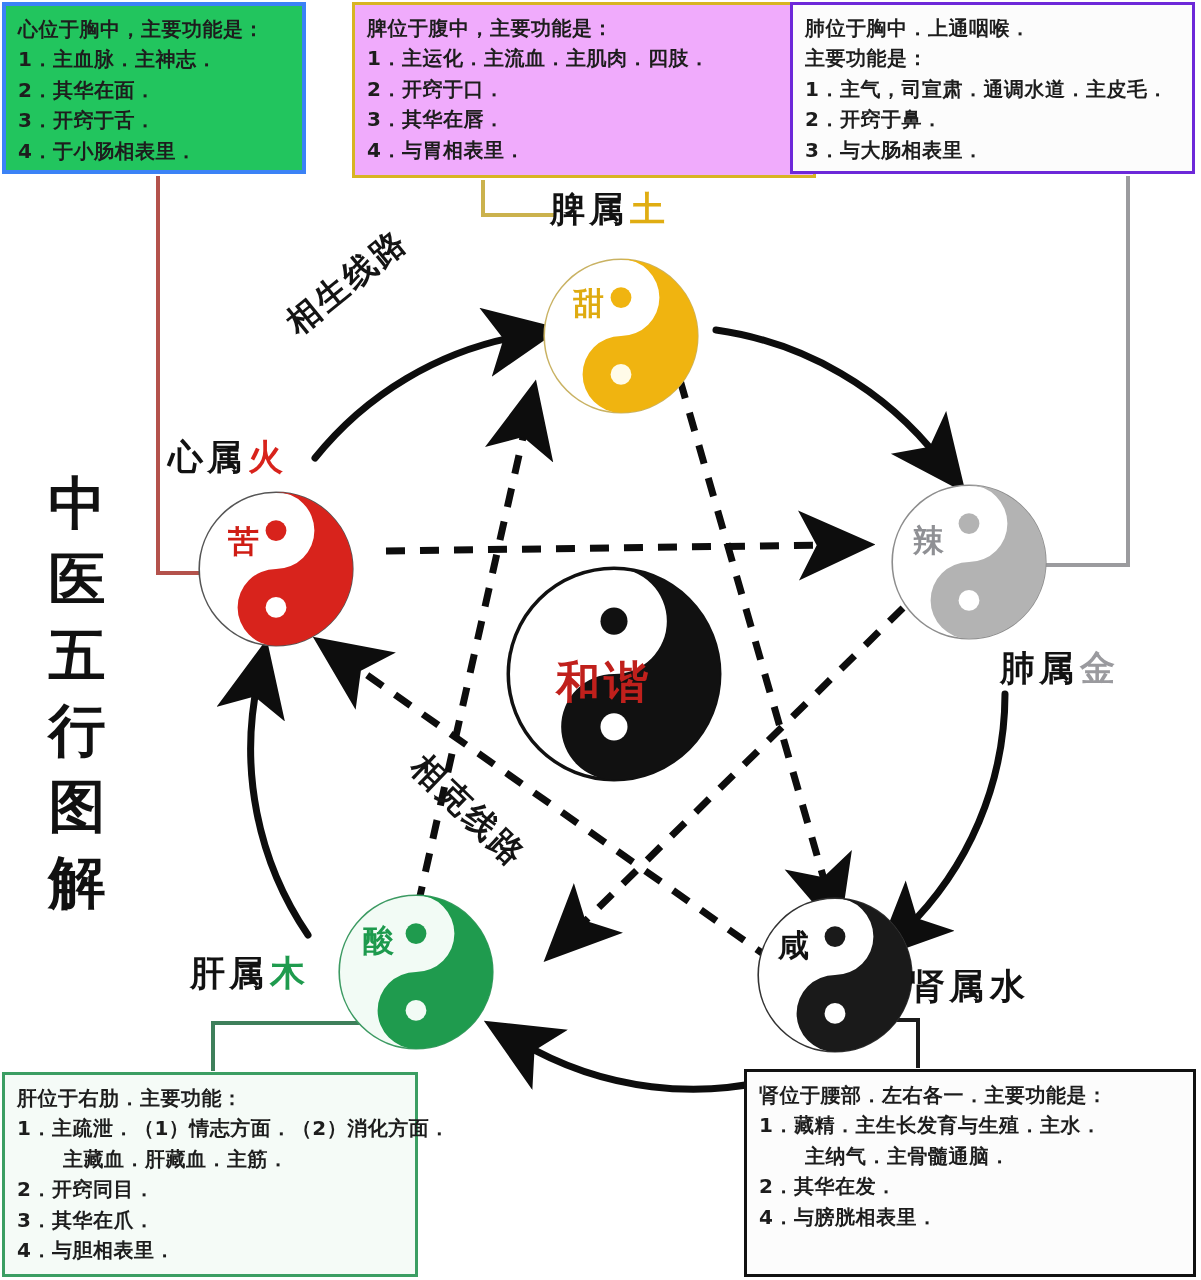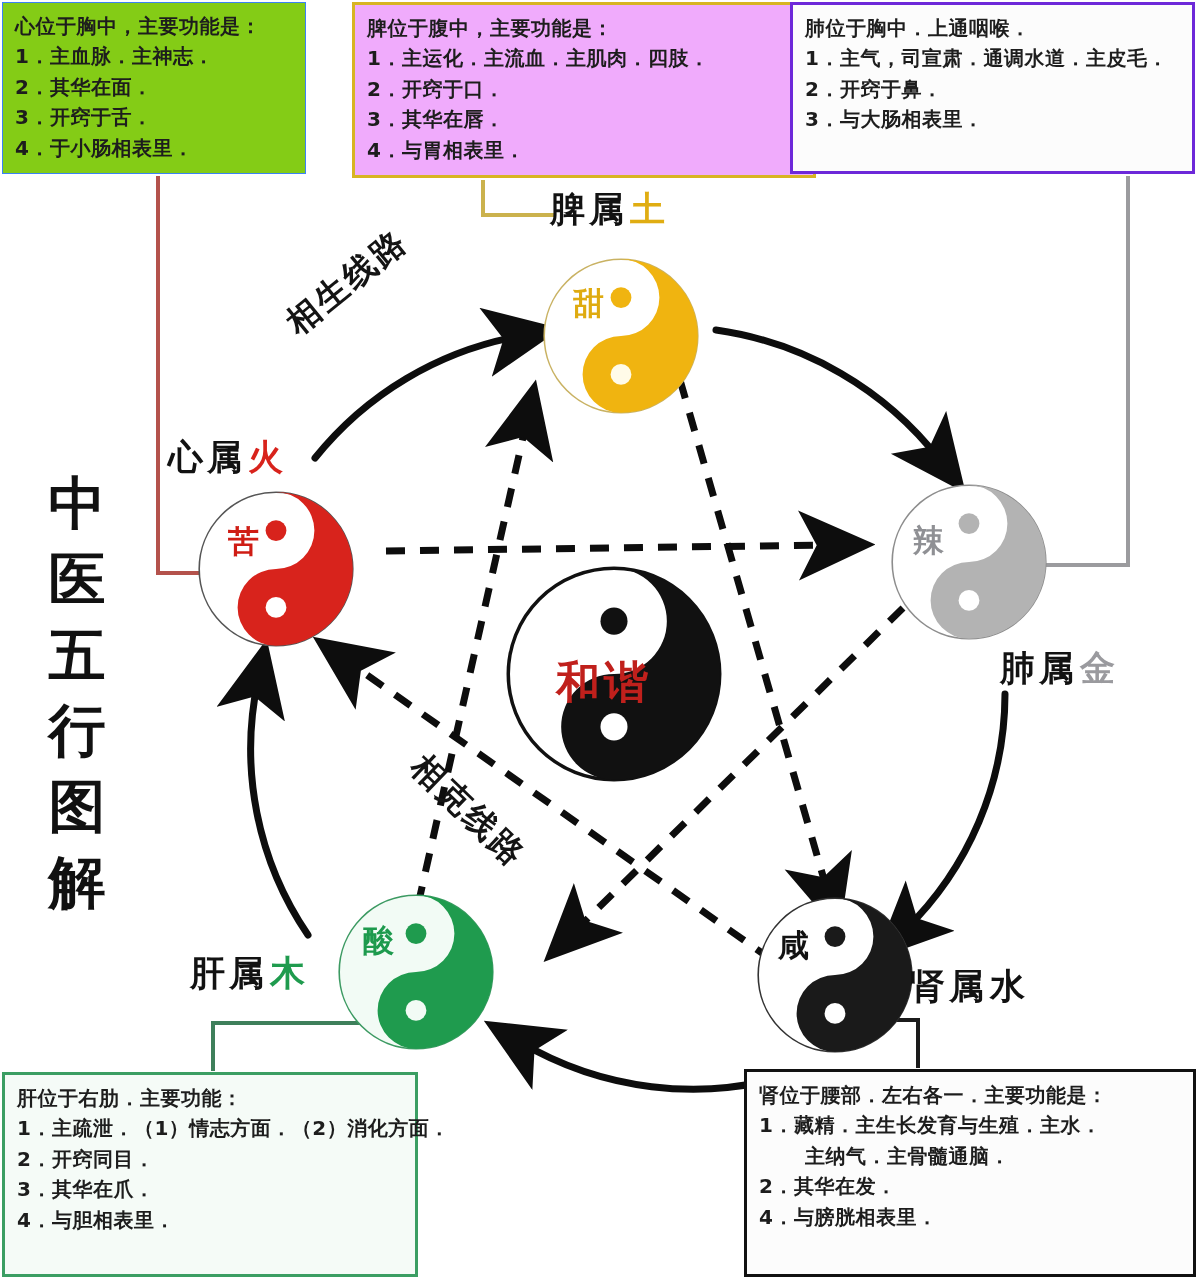--- a/index.html
+++ b/index.html
@@ -19,21 +19,21 @@
     font-size:20px;
     line-height:1.52;
     letter-spacing:.5px;
     font-weight:600;
     color:#1d1d1d;
     z-index:7;
   }
   .info-box .line{white-space:pre;}
   .info-box .indent{padding-left:46px;}
 
-  #box-heart{left:2px;top:2px;width:304px;height:172px;border:1px solid #3b82f6;background:#84cc16;}
+  #box-heart{left:2px;top:2px;width:304px;height:172px;border:4px solid #3b82f6;background:#22c55e;}
   #box-spleen{left:352px;top:2px;width:464px;height:176px;border:3px solid #d8b423;background:#f0abfc;}
   #box-lung{left:790px;top:2px;width:405px;height:172px;border:3px solid #6d28d9;background:#fcfcfc;}
   #box-liver{left:2px;top:1072px;width:416px;height:205px;border:3px solid #3b9e63;background:#f5fbf7;}
   #box-kidney{left:744px;top:1069px;width:452px;height:208px;border:3px solid #111111;background:#fcfcfc;}
 
   
   .caption{
     position:absolute;
     font-size:35px;
     font-weight:700;
@@ -248,28 +248,30 @@
   <div class="info-box" id="box-spleen">
     <div class="line">脾位于腹中，主要功能是：</div>
     <div class="line">1．主运化．主流血．主肌肉．四肢．</div>
     <div class="line">2．开窍于口．</div>
     <div class="line">3．其华在唇．</div>
     <div class="line">4．与胃相表里．</div>
   </div>
 
   <div class="info-box" id="box-lung">
     <div class="line">肺位于胸中．上通咽喉．</div>
+    <div class="line">主要功能是：</div>
     <div class="line">1．主气，司宣肃．通调水道．主皮毛．</div>
     <div class="line">2．开窍于鼻．</div>
     <div class="line">3．与大肠相表里．</div>
   </div>
 
   <div class="info-box" id="box-liver">
     <div class="line">肝位于右肋．主要功能：</div>
     <div class="line">1．主疏泄．（1）情志方面．（2）消化方面．</div>
+    <div class="line indent">主藏血．肝藏血．主筋．</div>
     <div class="line">2．开窍同目．</div>
     <div class="line">3．其华在爪．</div>
     <div class="line">4．与胆相表里．</div>
   </div>
 
   <div class="info-box" id="box-kidney">
     <div class="line">肾位于腰部．左右各一．主要功能是：</div>
     <div class="line">1．藏精．主生长发育与生殖．主水．</div>
     <div class="line indent">主纳气．主骨髓通脑．</div>
     <div class="line">2．其华在发．</div>

